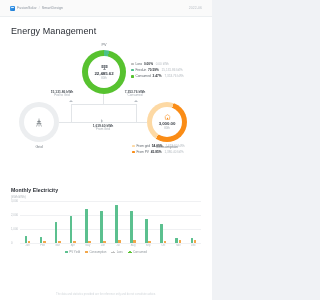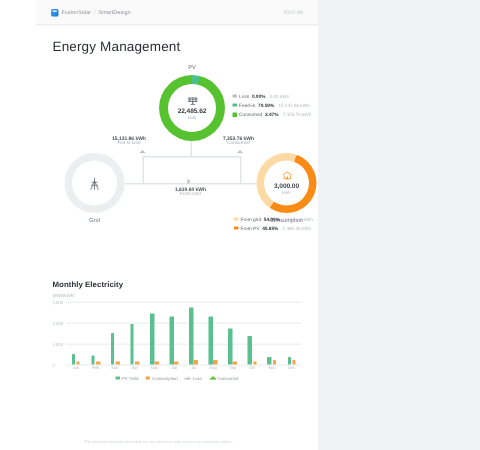--- a/index.html
+++ b/index.html
@@ -4,21 +4,21 @@
 <style>
   * { margin:0; padding:0; box-sizing:border-box; }
   html,body { width:212px; height:300px; }
   body {
     font-family:"Liberation Sans", sans-serif;
     background:#f0f2f5;
     color:#333;
     font-size:4px;
     -webkit-font-smoothing:antialiased;
   }
-  .page { width:212px; height:300px; background:#ffffff; position:relative; overflow:hidden;padding-left:24px; }
+  .page { width:212px; height:300px; background:#ffffff; position:relative; overflow:hidden; }
 
   
   .topbar {
     height:17px; background:#fafafa; border-bottom:1px solid #eceff1;
     display:flex; align-items:center; padding:0 10px;
   }
   .crumb { display:flex; align-items:center; gap:2px; }
   .crumb-icon {
     width:5px; height:5px; border-radius:1px;
     background:linear-gradient(135deg,#4aa3f0,#1677d2);

